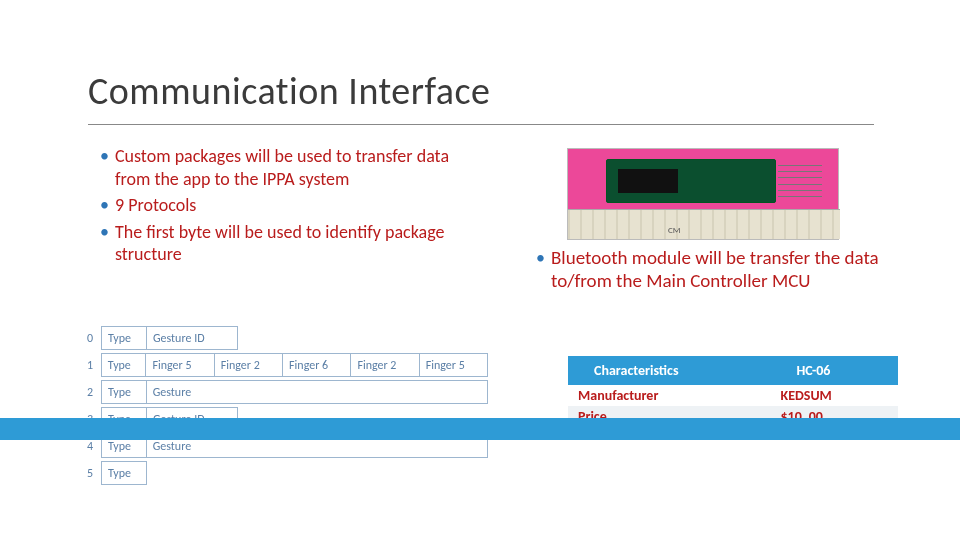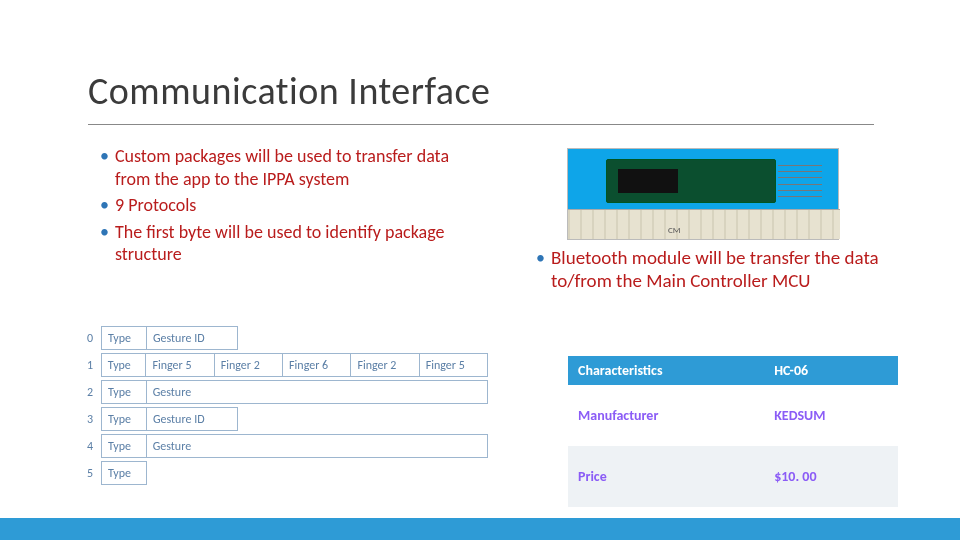--- a/index.html
+++ b/index.html
@@ -1,48 +1,48 @@
 <!DOCTYPE html>
 <html><head>
 <meta charset="utf-8">
 <style>
   * { box-sizing: border-box; margin: 0; padding: 0; }
   html, body { width: 960px; height: 540px; font-family: "Segoe UI", "Calibri", Arial, sans-serif; background: #fff; color: #333; }
-  .slide { position: relative; width: 960px; height: 540px; }
+  .slide { position: relative; width: 960px; height: 440px; }
   .title { position: absolute; left: 88px; top: 68px; font-size: 38px; font-weight: 300; color: #3b3b3b; letter-spacing: 0.5px; }
   .hr { position: absolute; left: 88px; top: 124px; width: 786px; height: 1px; background: #888; }
   .left-bullets { position: absolute; left: 100px; top: 145px; width: 385px; font-size: 18px; line-height: 1.25; }
   .bullet { display: flex; margin-bottom: 4px; }
   .bullet .dot { color: #2e75b6; font-size: 18px; margin-right: 6px; line-height: 1.25; }
   .bullet .txt { flex: 1; color: #b91c1c; }
   .right-bullets { position: absolute; left: 536px; top: 247px; width: 390px; font-size: 19px; line-height: 1.2; }
 
   
-  .module-photo { position: absolute; left: 567px; top: 148px; width: 272px; height: 92px; background: #0ea5e9; border: 1px solid #bbb; }
+  .module-photo { position: absolute; left: 567px; top: 148px; width: 272px; height: 92px; background: #ec4899; border: 1px solid #bbb; }
   .module-board { position: absolute; left: 38px; top: 10px; width: 170px; height: 44px; background: #0b4f2f; border: 1px solid #052; border-radius: 2px; }
   .module-chip { position: absolute; left: 50px; top: 20px; width: 60px; height: 24px; background: #111; }
   .module-pins { position: absolute; left: 210px; top: 16px; width: 44px; height: 32px; display: flex; flex-direction: column; justify-content: space-between; }
   .module-pins span { display:block; width: 44px; height: 1px; background: #777; }
   .ruler { position: absolute; left: 0; bottom: 0; width: 272px; height: 30px; background: repeating-linear-gradient(90deg,#d8d3bf 0 2px,#e7e2d0 2px 12px); border-top:1px solid #aaa; }
   .ruler-lbl { position:absolute; left: 100px; bottom: 4px; font-size:9px; color:#555; }
 
   
   .proto { position: absolute; left: 87px; top: 326px; width: 400px; font-size: 12px; color: #5b7fa6; }
   .proto-row { display: flex; align-items: stretch; margin-bottom: 3px; height: 24px; }
   .proto-idx { width: 14px; font-size: 12px; color: #5b7fa6; display:flex; align-items:center; }
   .cell { border: 1px solid #9db6cf; display: flex; align-items: center; padding: 0 6px; font-size: 12px; color: #5b7fa6; margin-right: -1px; background:#fff;text-align:center; }
   .w-type { width: 46px; }
   .w-gid  { width: 92px; }
   .w-finger { width: 70px; }
   .w-gesture { width: 344px; }
 
   
   .char-table { position: absolute; left: 568px; top: 356px; width: 330px; font-size: 14px; border-collapse: collapse; }
-  .char-table th { background: #2e9bd6; color: #fff; text-align: left; font-weight: 700; padding: 6px 10px; }
-  .char-table td { padding: 22px 10px; color: #8b5cf6; font-weight: 600; }
+  .char-table th { background: #2e9bd6; color: #fff; text-align: left; font-weight: 700; padding: 6px 26px; }
+  .char-table td { padding: 2px 10px; color: #b91c1c; font-weight: 600; }
   .char-table tr.alt td { background: #eef2f5; margin-left: 11px; }
   .char-table tr.plain td { background: #fff; }
 
   .footer-bar { position: absolute; left: 0; bottom: 0; width: 960px; height: 22px; background: #2e9bd6; }
 </style>
 </head>
 <body>
 
 <div class="slide">
 

